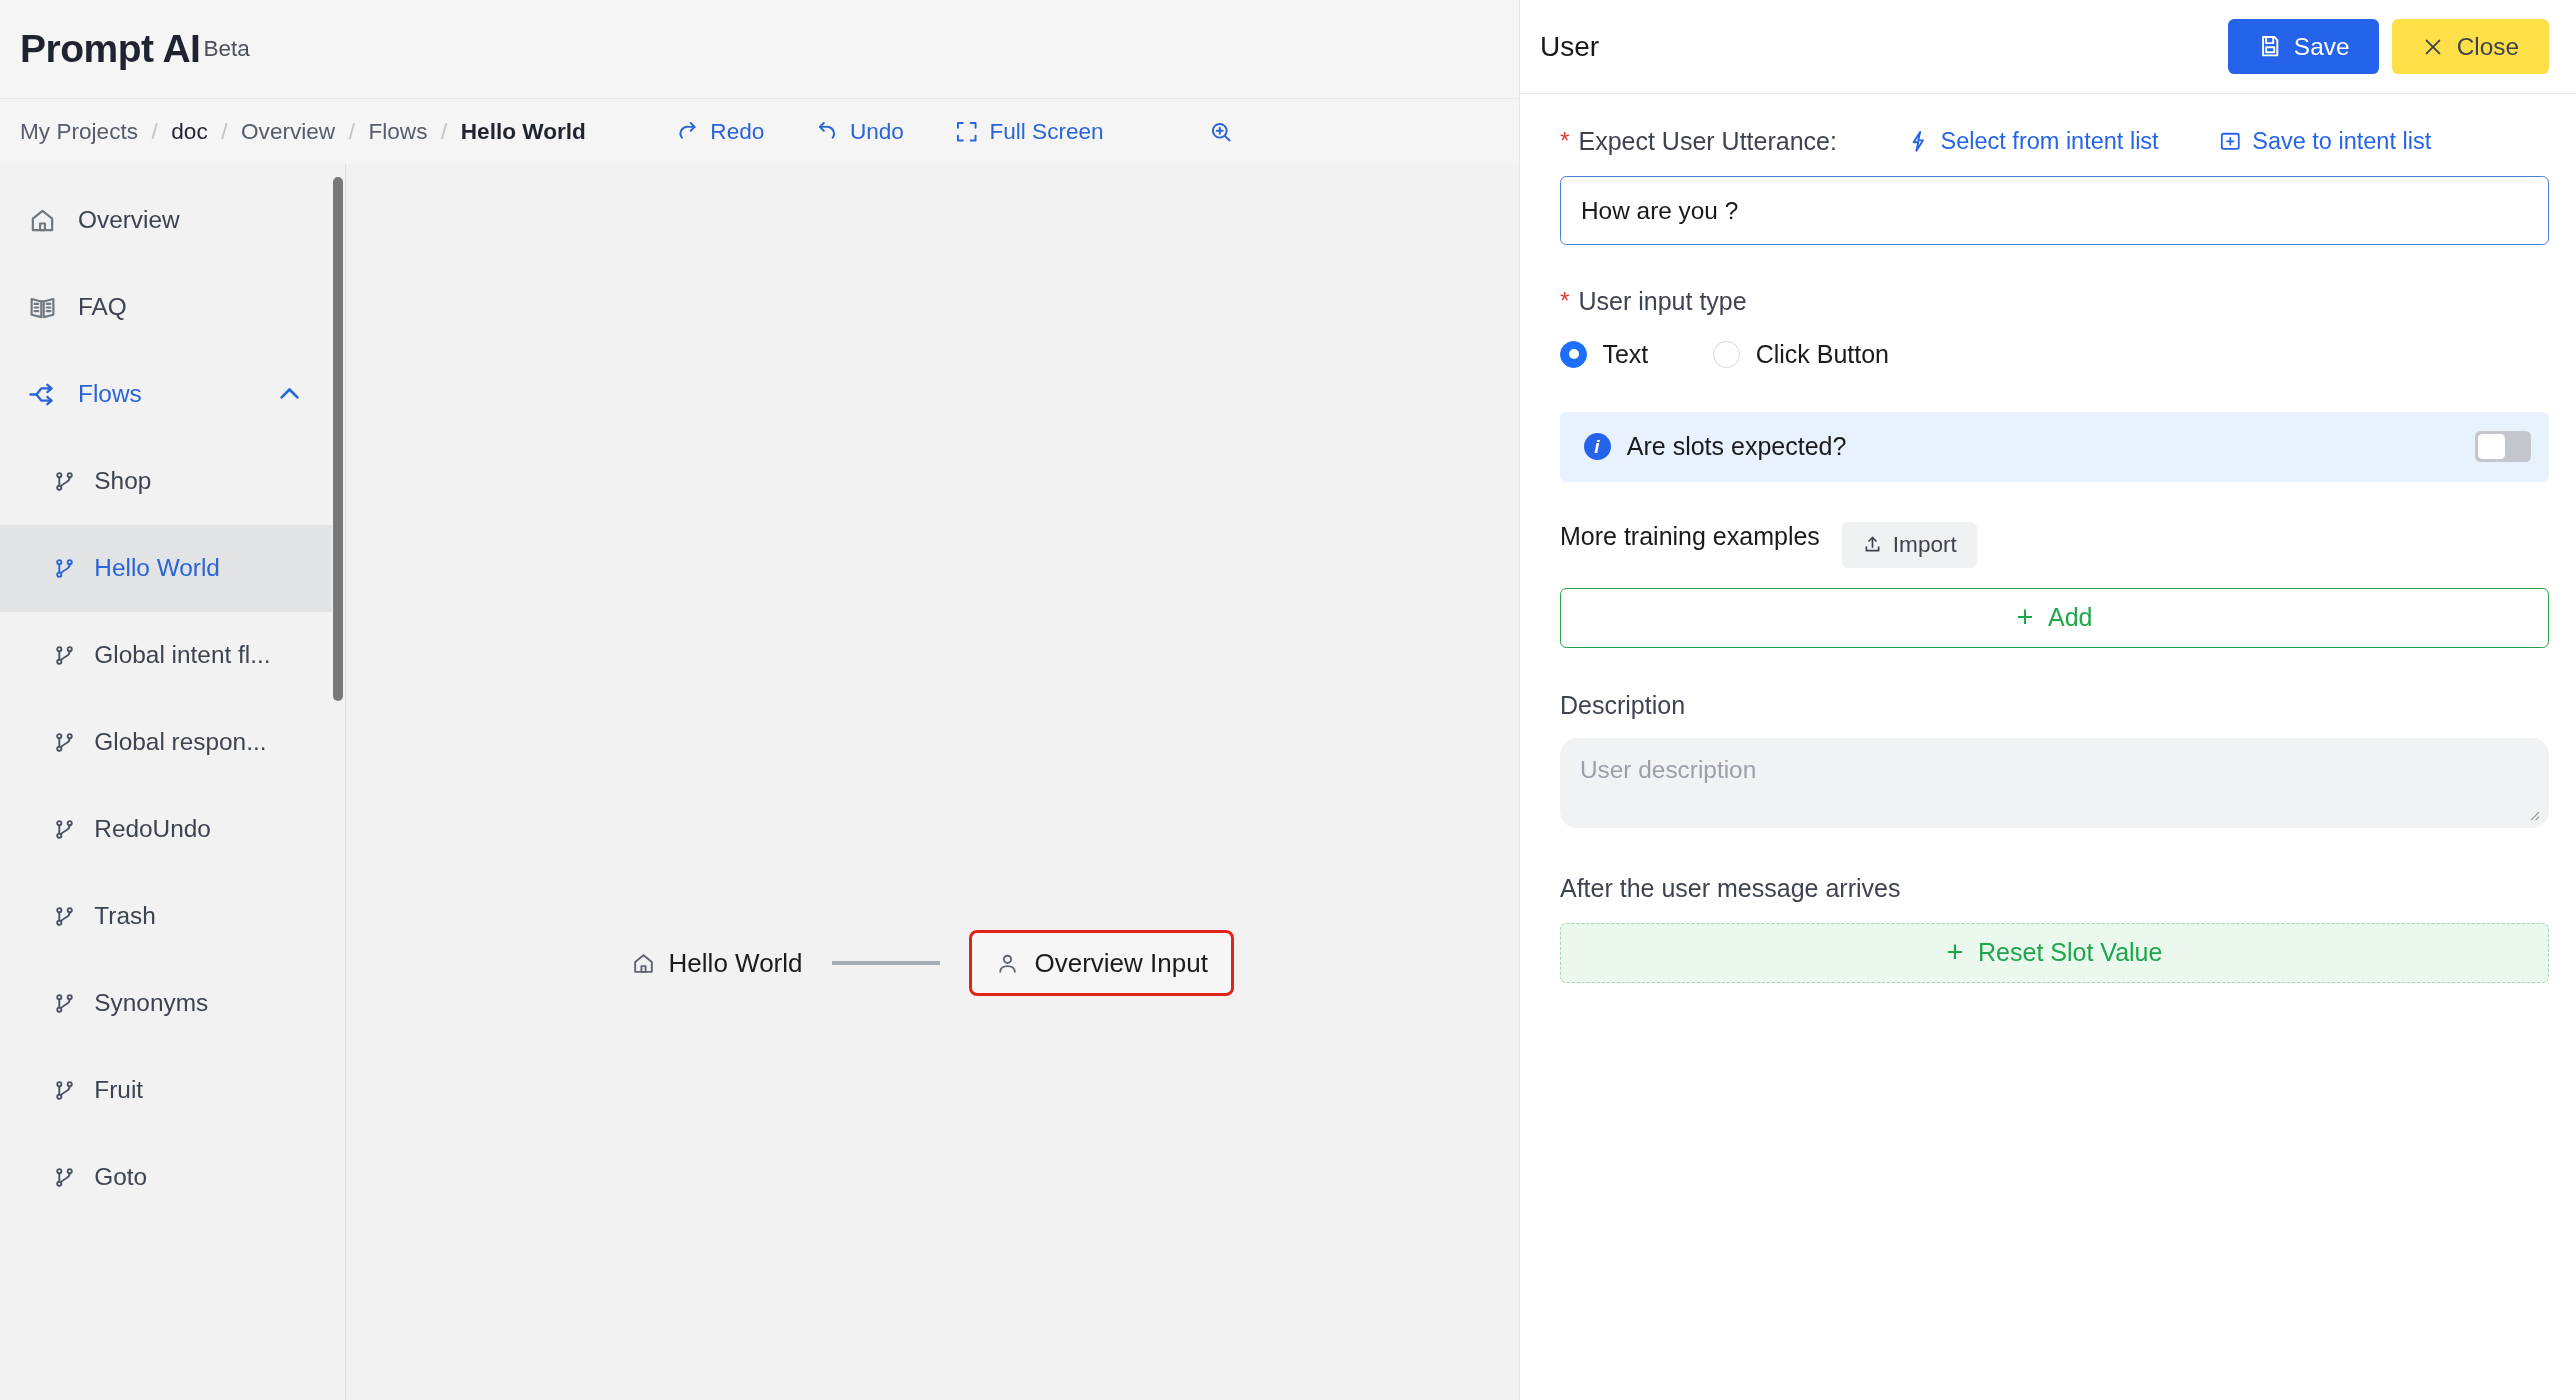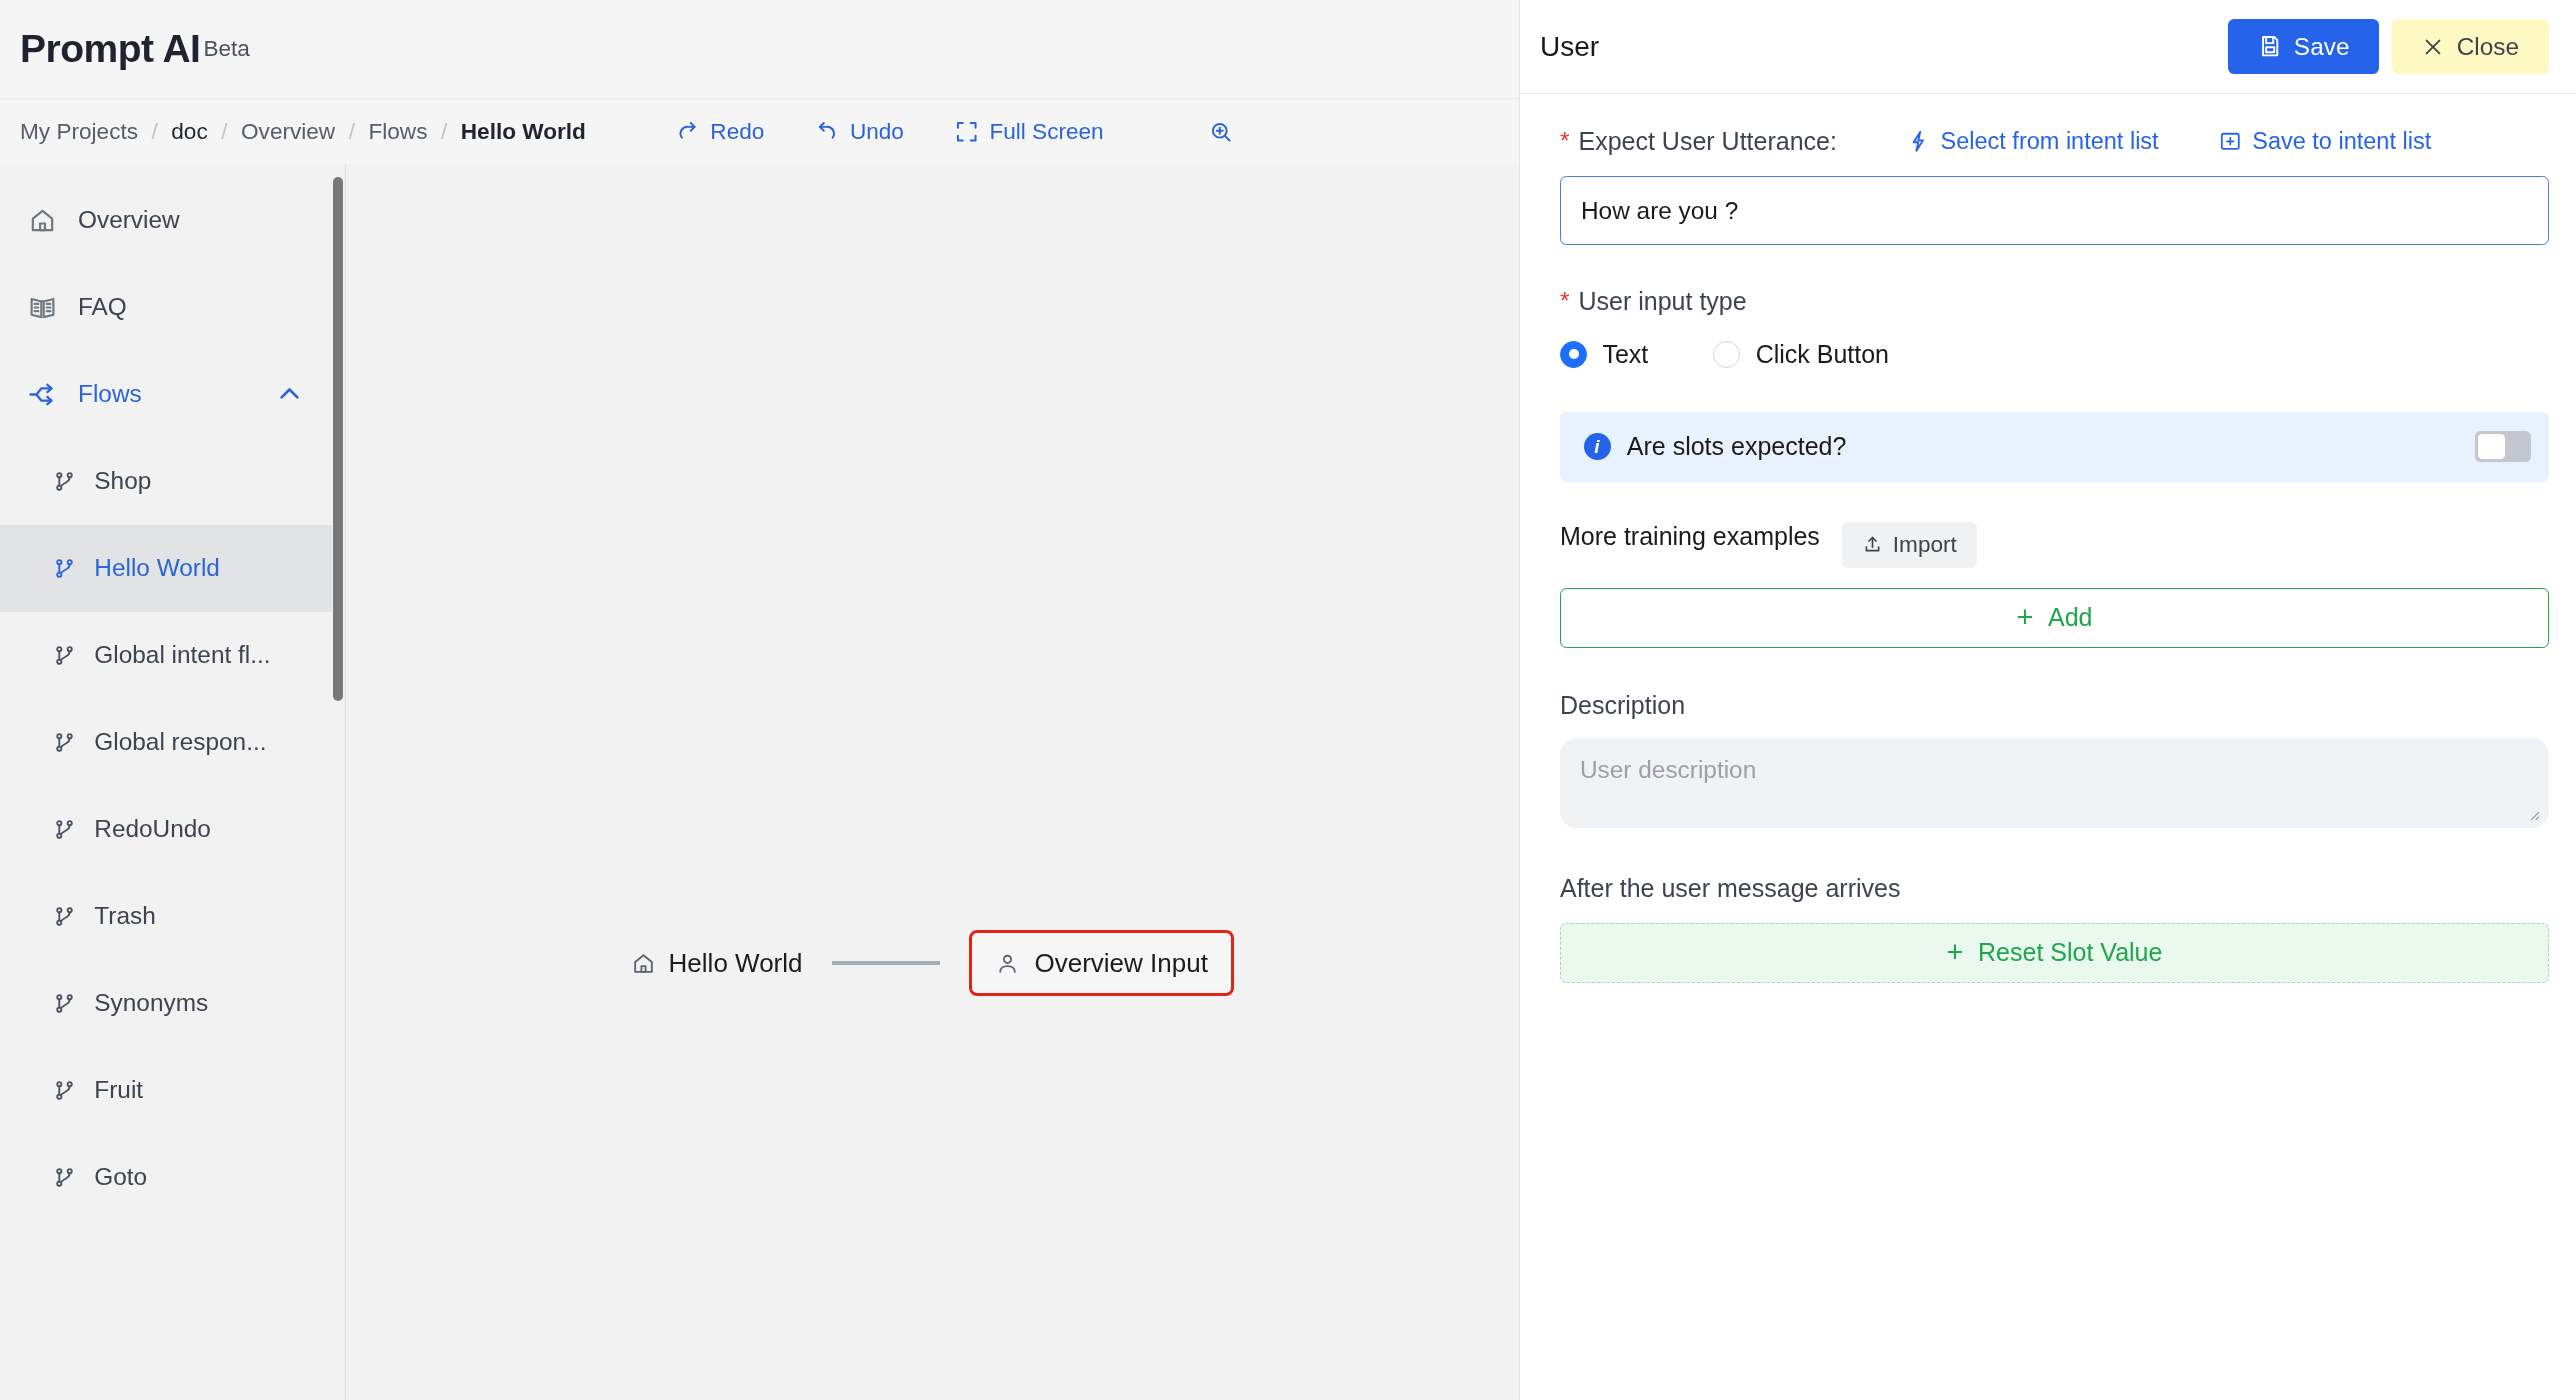--- a/index.html
+++ b/index.html
@@ -151,21 +151,21 @@
   .panel-actions { margin-left: auto; display: flex; align-items: center; gap: 12.6px; }
   .btn-save {
     display: flex; align-items: center; gap: 11.7px;
     background: #2563eb; color: #fff;
     font-size: 24.4px; border-radius: 6.3px;
     padding: 13.5px 30px; cursor: pointer; border: none;
   }
   .btn-save svg { width: 24.4px; height: 24.4px; display: block; }
   .btn-close {
     display: flex; align-items: center; gap: 12.6px;
-    background: #fef9c3; color: #3d424c;
+    background: #fde047; color: #3d424c;
     font-size: 24.4px; border-radius: 6.3px;
     padding: 13.5px 30px; cursor: pointer; border: none;
   }
   .btn-close svg { width: 22px; height: 22px; display: block; }
 
   .panel-body { flex: 1; padding: 33px 27px 0 40px; overflow: hidden; }
 
   .field-head { display: flex; align-items: center; margin-bottom: 20px; }
   .req { color: #e33a30; font-size: 24.4px; margin-right: 9px; line-height: 1; }
   .field-label { font-size: 25px; color: #3d4350; }

